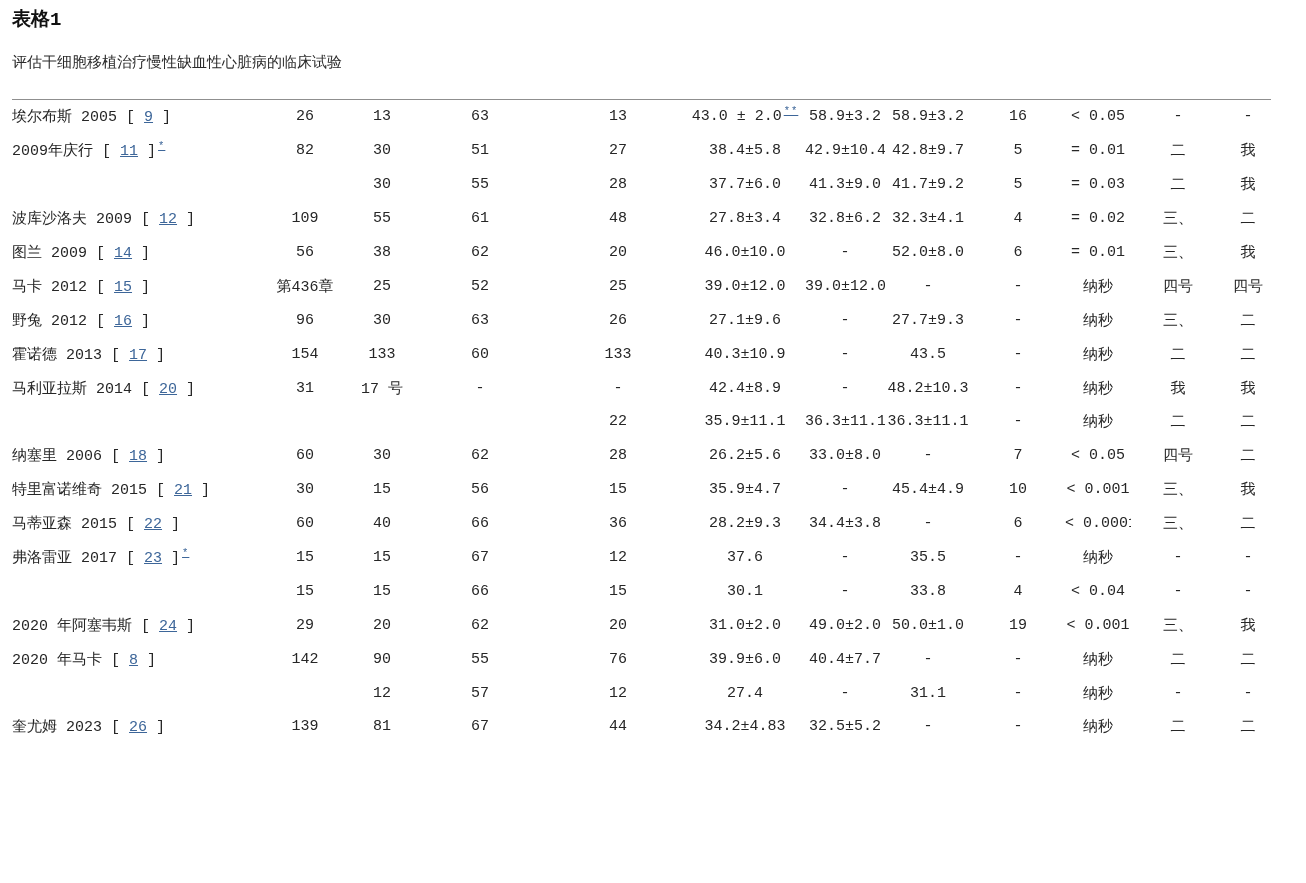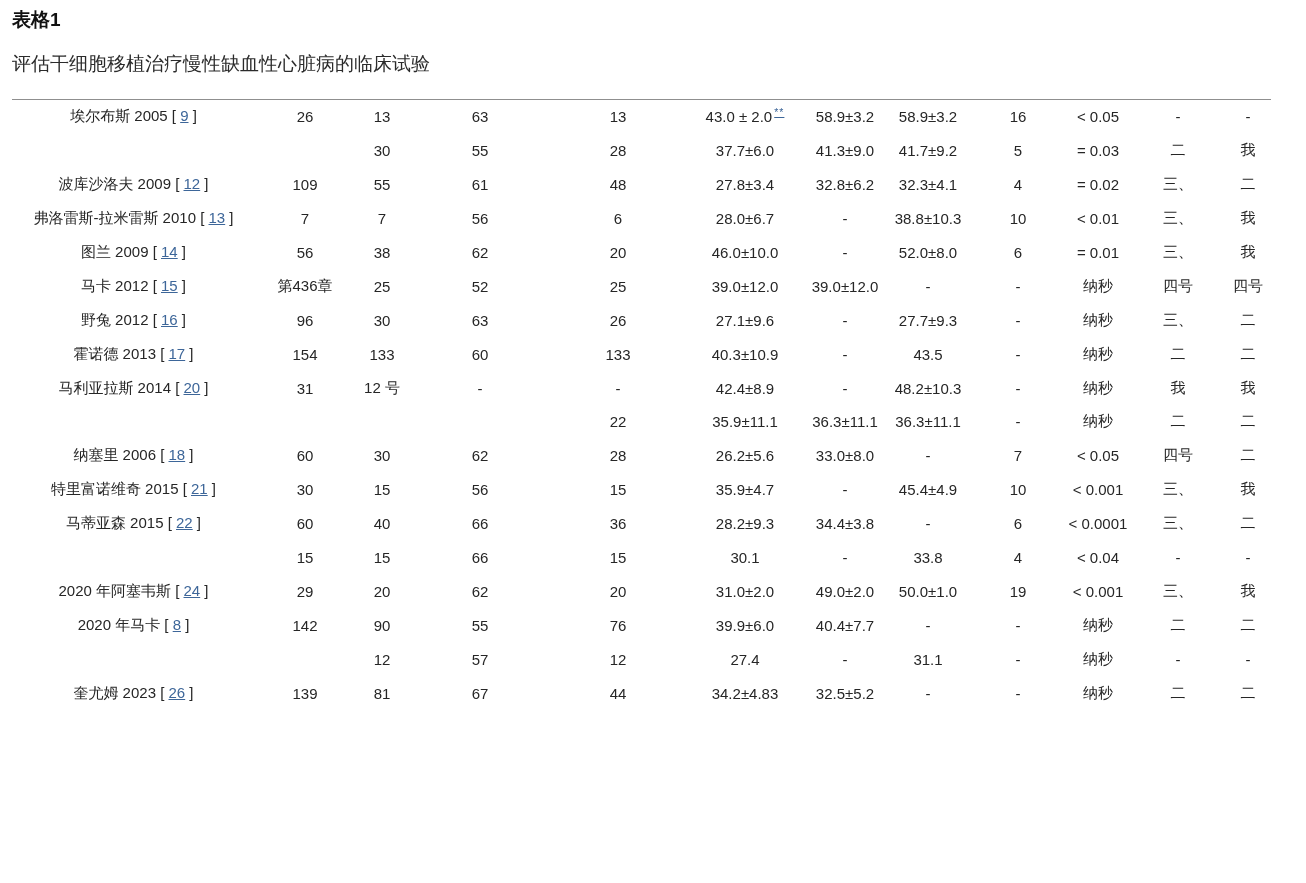--- a/index.html
+++ b/index.html
@@ -4,53 +4,53 @@
 <style>
   html, body { margin: 0; padding: 0; background: #ffffff; }
   .page {
     position: relative;
     width: 1306px;
     height: 883px;
     box-sizing: border-box;
     padding: 0 25px 0 12px;
     overflow: hidden;
     background: #ffffff;
-    font-family: Liberation Sans, sans-serif;
+    font-family: Liberation Mono, monospace;
     color: #262626;
   }
   .tbl-title {
     margin: 8px 0 0 0;
     font-size: 19px;
     line-height: 24px;
     font-weight: bold;
     color: #111111;
   }
   .tbl-caption {
     margin: 23px 0 8px 0;
-    font-size: 19px;
+    font-size: 15px;
     line-height: 17px;
     color: #2b2b2b;
   }
   table.trials {
     margin-top: 27px;
     border-collapse: collapse;
     table-layout: fixed;
     width: 1259px;
     border-top: 1px solid #8f8f8f;
   }
   table.trials td {
     height: 33.9px;
     padding: 0;
     font-size: 15px;
     text-align: center;
     vertical-align: middle;
     white-space: nowrap;
     overflow: hidden;
   }
-  table.trials td.study { text-align: center; }
+  table.trials td.study { text-align: left; }
   a.ref {
     color: #3d6699;
     text-decoration: underline;
     cursor: pointer;
   }
   sup.fn {
     font-size: 10.5px;
     line-height: 0;
     vertical-align: super;
     margin-left: 2px;
@@ -88,20 +88,34 @@
           <td>13</td>
           <td>43.0 ± 2.0<sup class="fn"><a class="ref">**</a></sup></td>
           <td>58.9±3.2</td>
           <td>58.9±3.2</td>
           <td>16</td>
           <td>&lt; 0.05</td>
           <td>-</td>
           <td>-</td>
         </tr>
         <tr>
+          <td class="study"><span>2009年庆行 [ </span><a class="ref">11</a><span> ]</span><sup class="fn"><a class="ref">*</a></sup></td>
+          <td>82</td>
+          <td>30</td>
+          <td>51</td>
+          <td>27</td>
+          <td>38.4±5.8</td>
+          <td>42.9±10.4</td>
+          <td>42.8±9.7</td>
+          <td>5</td>
+          <td>= 0.01</td>
+          <td>二</td>
+          <td>我</td>
+        </tr>
+        <tr>
           <td class="study"></td>
           <td></td>
           <td>30</td>
           <td>55</td>
           <td>28</td>
           <td>37.7±6.0</td>
           <td>41.3±9.0</td>
           <td>41.7±9.2</td>
           <td>5</td>
           <td>= 0.03</td>
@@ -116,34 +130,20 @@
           <td>48</td>
           <td>27.8±3.4</td>
           <td>32.8±6.2</td>
           <td>32.3±4.1</td>
           <td>4</td>
           <td>= 0.02</td>
           <td>三、</td>
           <td>二</td>
         </tr>
         <tr>
-          <td class="study"><span>弗洛雷斯-拉米雷斯 2010 [ </span><a class="ref">13</a><span> ]</span></td>
-          <td>7</td>
-          <td>7</td>
-          <td>56</td>
-          <td>6</td>
-          <td>28.0±6.7</td>
-          <td>-</td>
-          <td>38.8±10.3</td>
-          <td>10</td>
-          <td>&lt; 0.01</td>
-          <td>三、</td>
-          <td>我</td>
-        </tr>
-        <tr>
           <td class="study"><span>图兰 2009 [ </span><a class="ref">14</a><span> ]</span></td>
           <td>56</td>
           <td>38</td>
           <td>62</td>
           <td>20</td>
           <td>46.0±10.0</td>
           <td>-</td>
           <td>52.0±8.0</td>
           <td>6</td>
           <td>= 0.01</td>
@@ -188,21 +188,21 @@
           <td>-</td>
           <td>43.5</td>
           <td>-</td>
           <td>纳秒</td>
           <td>二</td>
           <td>二</td>
         </tr>
         <tr>
           <td class="study"><span>马利亚拉斯 2014 [ </span><a class="ref">20</a><span> ]</span></td>
           <td>31</td>
-          <td>12 号</td>
+          <td>17 号</td>
           <td>-</td>
           <td>-</td>
           <td>42.4±8.9</td>
           <td>-</td>
           <td>48.2±10.3</td>
           <td>-</td>
           <td>纳秒</td>
           <td>我</td>
           <td>我</td>
         </tr>
@@ -254,20 +254,34 @@
           <td>40</td>
           <td>66</td>
           <td>36</td>
           <td>28.2±9.3</td>
           <td>34.4±3.8</td>
           <td>-</td>
           <td>6</td>
           <td>&lt; 0.0001</td>
           <td>三、</td>
           <td>二</td>
+        </tr>
+        <tr>
+          <td class="study"><span>弗洛雷亚 2017 [ </span><a class="ref">23</a><span> ]</span><sup class="fn"><a class="ref">*</a></sup></td>
+          <td>15</td>
+          <td>15</td>
+          <td>67</td>
+          <td>12</td>
+          <td>37.6</td>
+          <td>-</td>
+          <td>35.5</td>
+          <td>-</td>
+          <td>纳秒</td>
+          <td>-</td>
+          <td>-</td>
         </tr>
         <tr>
           <td class="study"></td>
           <td>15</td>
           <td>15</td>
           <td>66</td>
           <td>15</td>
           <td>30.1</td>
           <td>-</td>
           <td>33.8</td>

